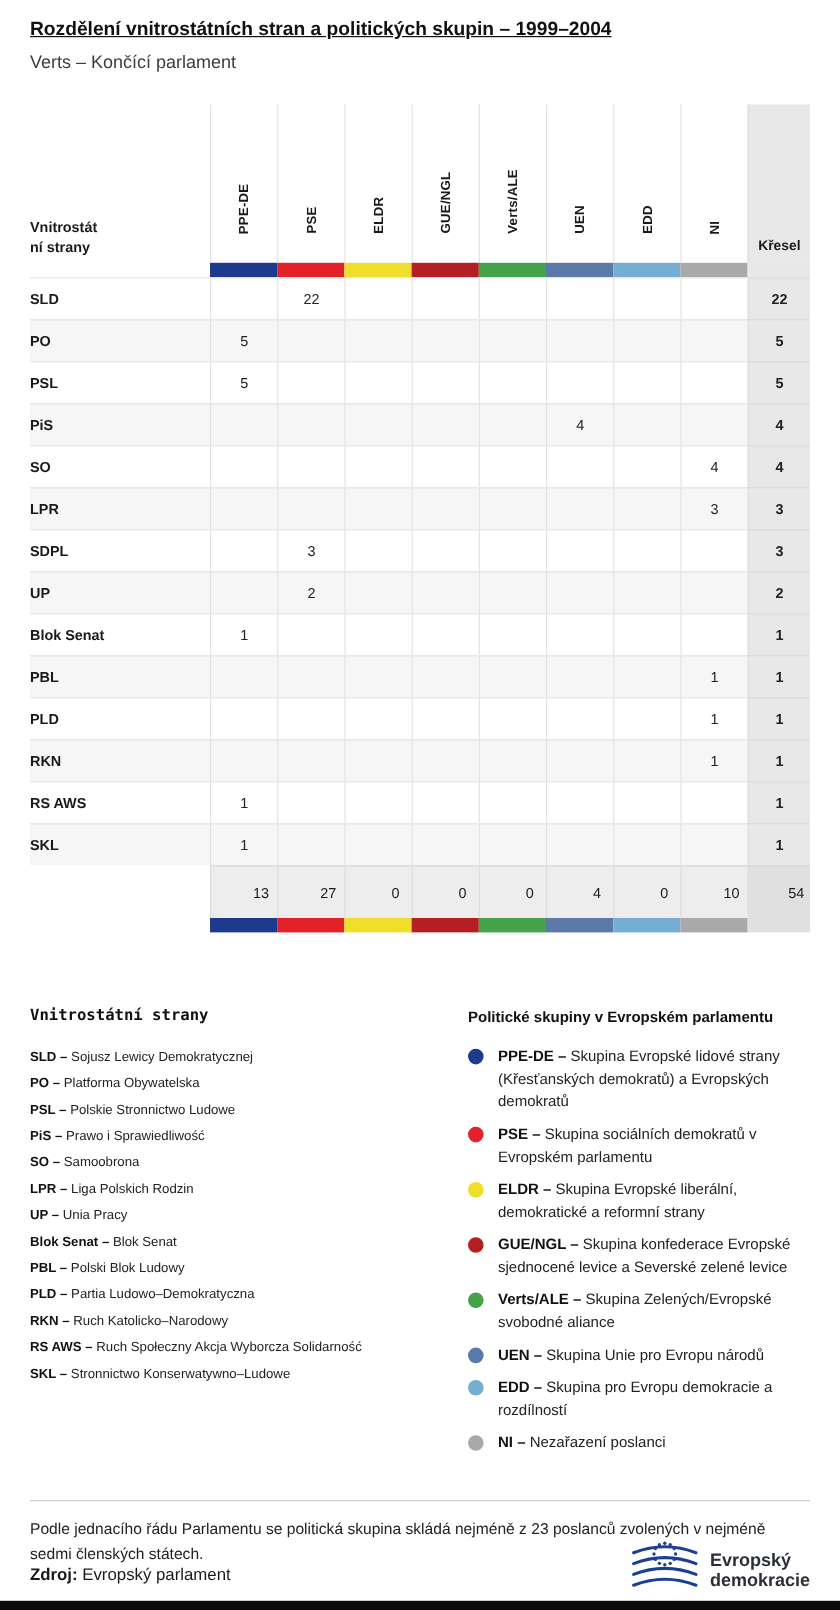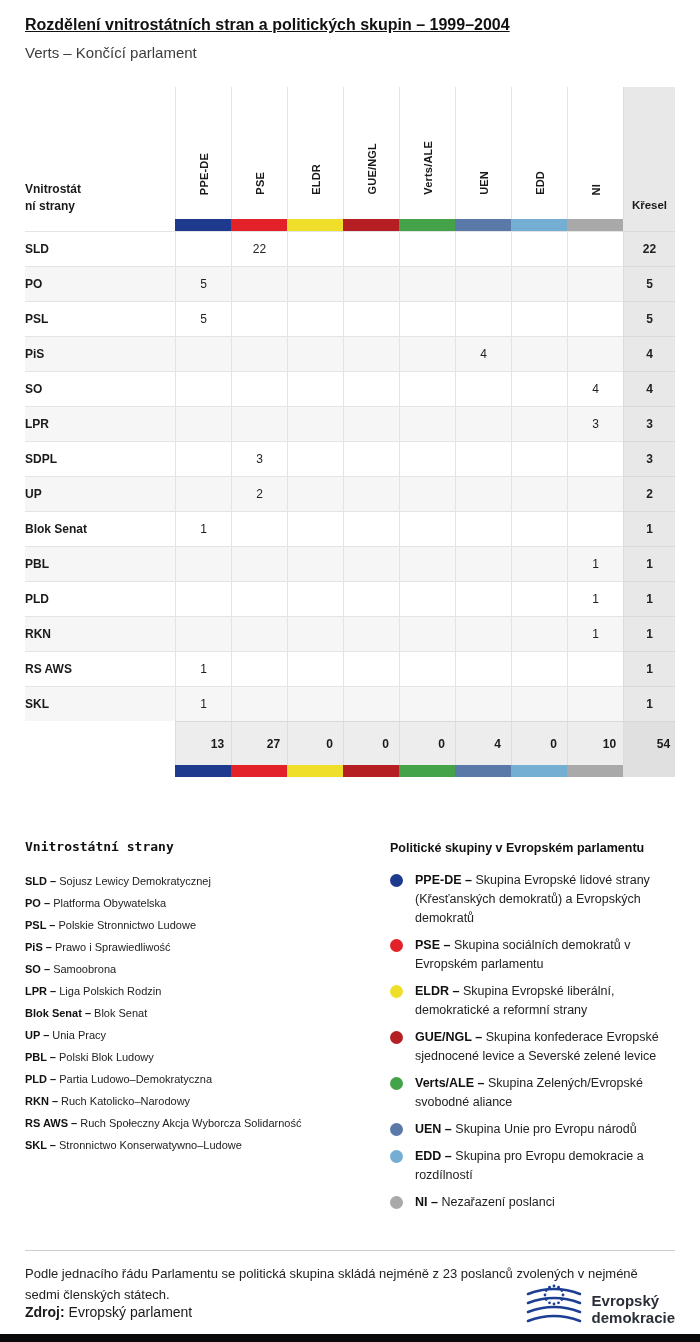--- a/index.html
+++ b/index.html
@@ -37,21 +37,21 @@
   .brow > div { display:flex; align-items:center; justify-content:center;
                 font-size:12px; color:#222;
                 border-left:1px solid #e3e3e3; border-top:1px solid #e4e4e4; }
   .brow > .pname { justify-content:flex-start; font-weight:700; border-left:none; color:#1a1a1a; }
   .brow.alt > div { background:#f6f6f6; }
   .brow > div.seats { background:#e8e8e8; font-weight:700;
                       border-left-color:#dcdcdc; border-top-color:#dadada; }
 
   .trow-total { height:44px; }
   .trow-total > div { display:flex; align-items:center; justify-content:center;
-                      font-size:12px; font-weight:700; background:#ededed;
+                      font-size:12px; font-weight:400; background:#ededed;
                       border-left:1px solid #dcdcdc; border-top:1px solid #d8d8d8;padding-left:28px; }
   .trow-total > .tempty { background:transparent; border:none; }
   .trow-total > div.seats-total { background:#e0e0e0; }
 
   
   .legends { display:flex; margin-top:62px; width:650px; }
   .legend-left { width:345px; }
   .legend-left h3 { font-family:"DejaVu Sans Mono", monospace; font-size:13px;
                     font-weight:700; margin:0 0 16px 0; color:#111; }
   .legend-left ul { margin:0; padding:0; list-style:none; }
@@ -327,22 +327,22 @@
     <div class="legends">
       <div class="legend-left">
         <h3>Vnitrostátní strany</h3>
         <ul>
             <li class="lg-party"><b>SLD – </b>Sojusz Lewicy Demokratycznej</li>
             <li class="lg-party"><b>PO – </b>Platforma Obywatelska</li>
             <li class="lg-party"><b>PSL – </b>Polskie Stronnictwo Ludowe</li>
             <li class="lg-party"><b>PiS – </b>Prawo i Sprawiedliwość</li>
             <li class="lg-party"><b>SO – </b>Samoobrona</li>
             <li class="lg-party"><b>LPR – </b>Liga Polskich Rodzin</li>
+            <li class="lg-party"><b>UP – </b>Unia Pracy</li>
             <li class="lg-party"><b>Blok Senat – </b>Blok Senat</li>
-            <li class="lg-party"><b>UP – </b>Unia Pracy</li>
             <li class="lg-party"><b>PBL – </b>Polski Blok Ludowy</li>
             <li class="lg-party"><b>PLD – </b>Partia Ludowo–Demokratyczna</li>
             <li class="lg-party"><b>RKN – </b>Ruch Katolicko–Narodowy</li>
             <li class="lg-party"><b>RS AWS – </b>Ruch Społeczny Akcja Wyborcza Solidarność</li>
             <li class="lg-party"><b>SKL – </b>Stronnictwo Konserwatywno–Ludowe</li>
           </ul>
       </div>
       <div class="legend-right">
         <h3>Politické skupiny v Evropském parlamentu</h3>
         <div>

